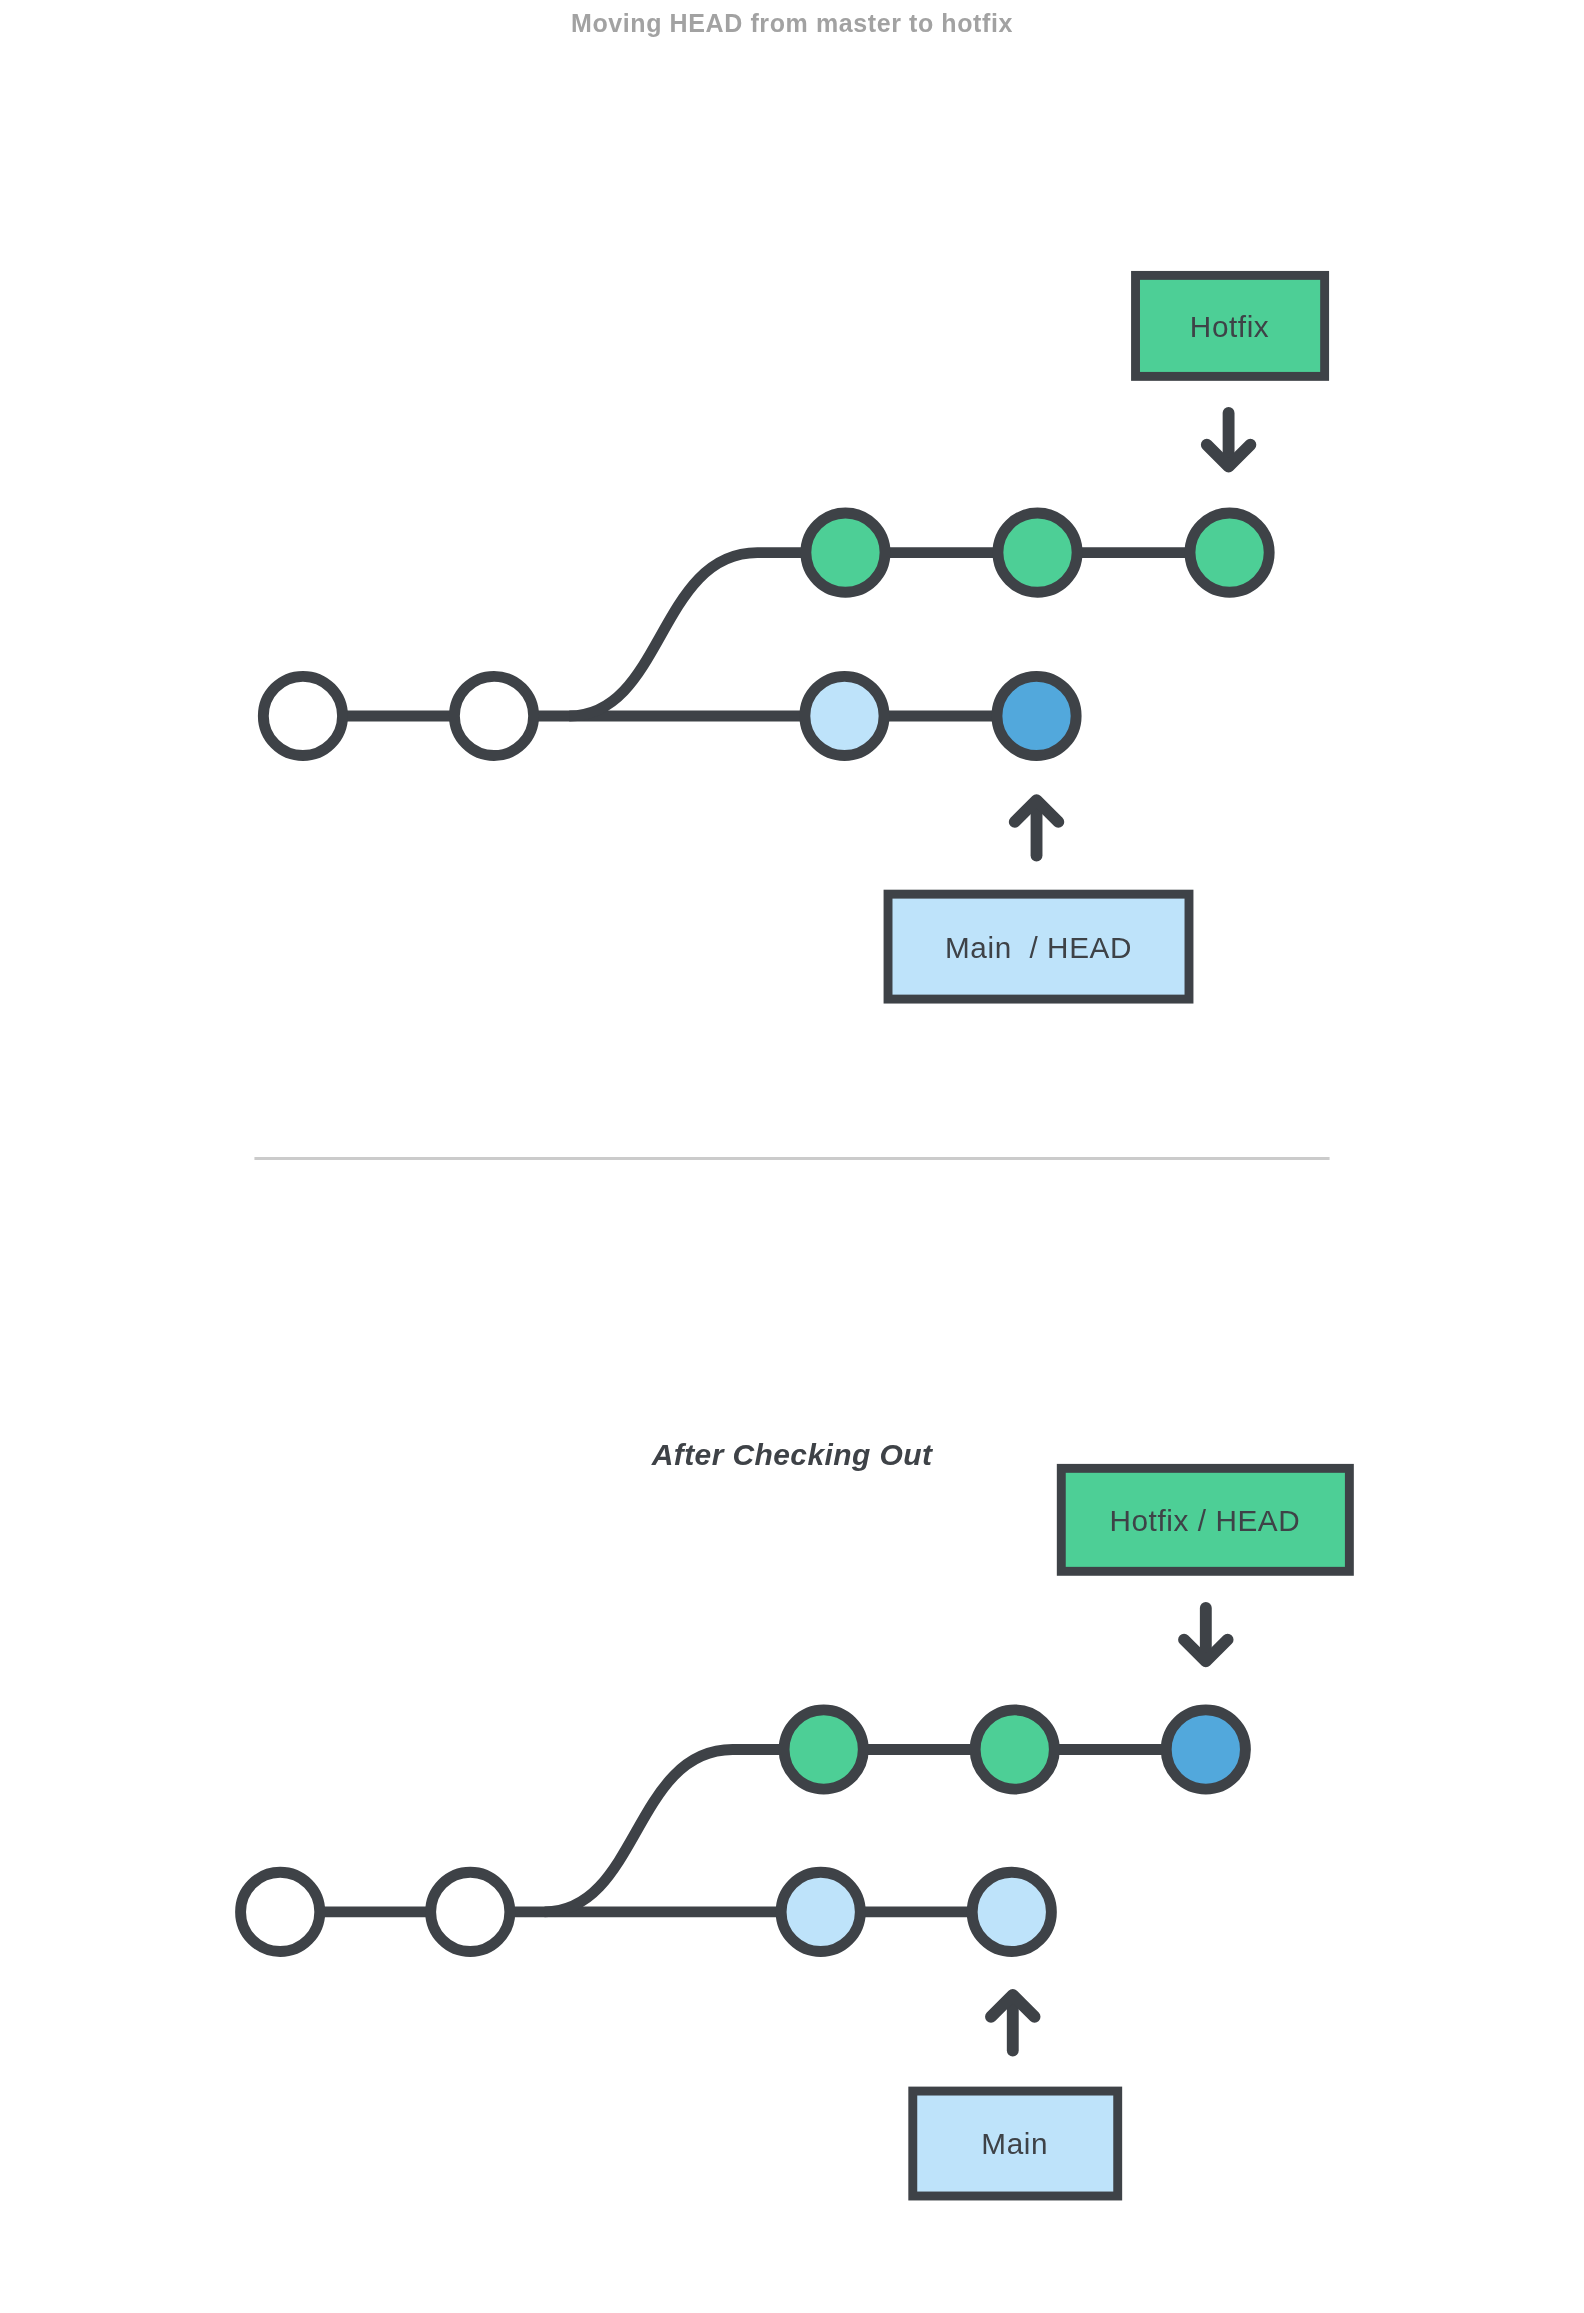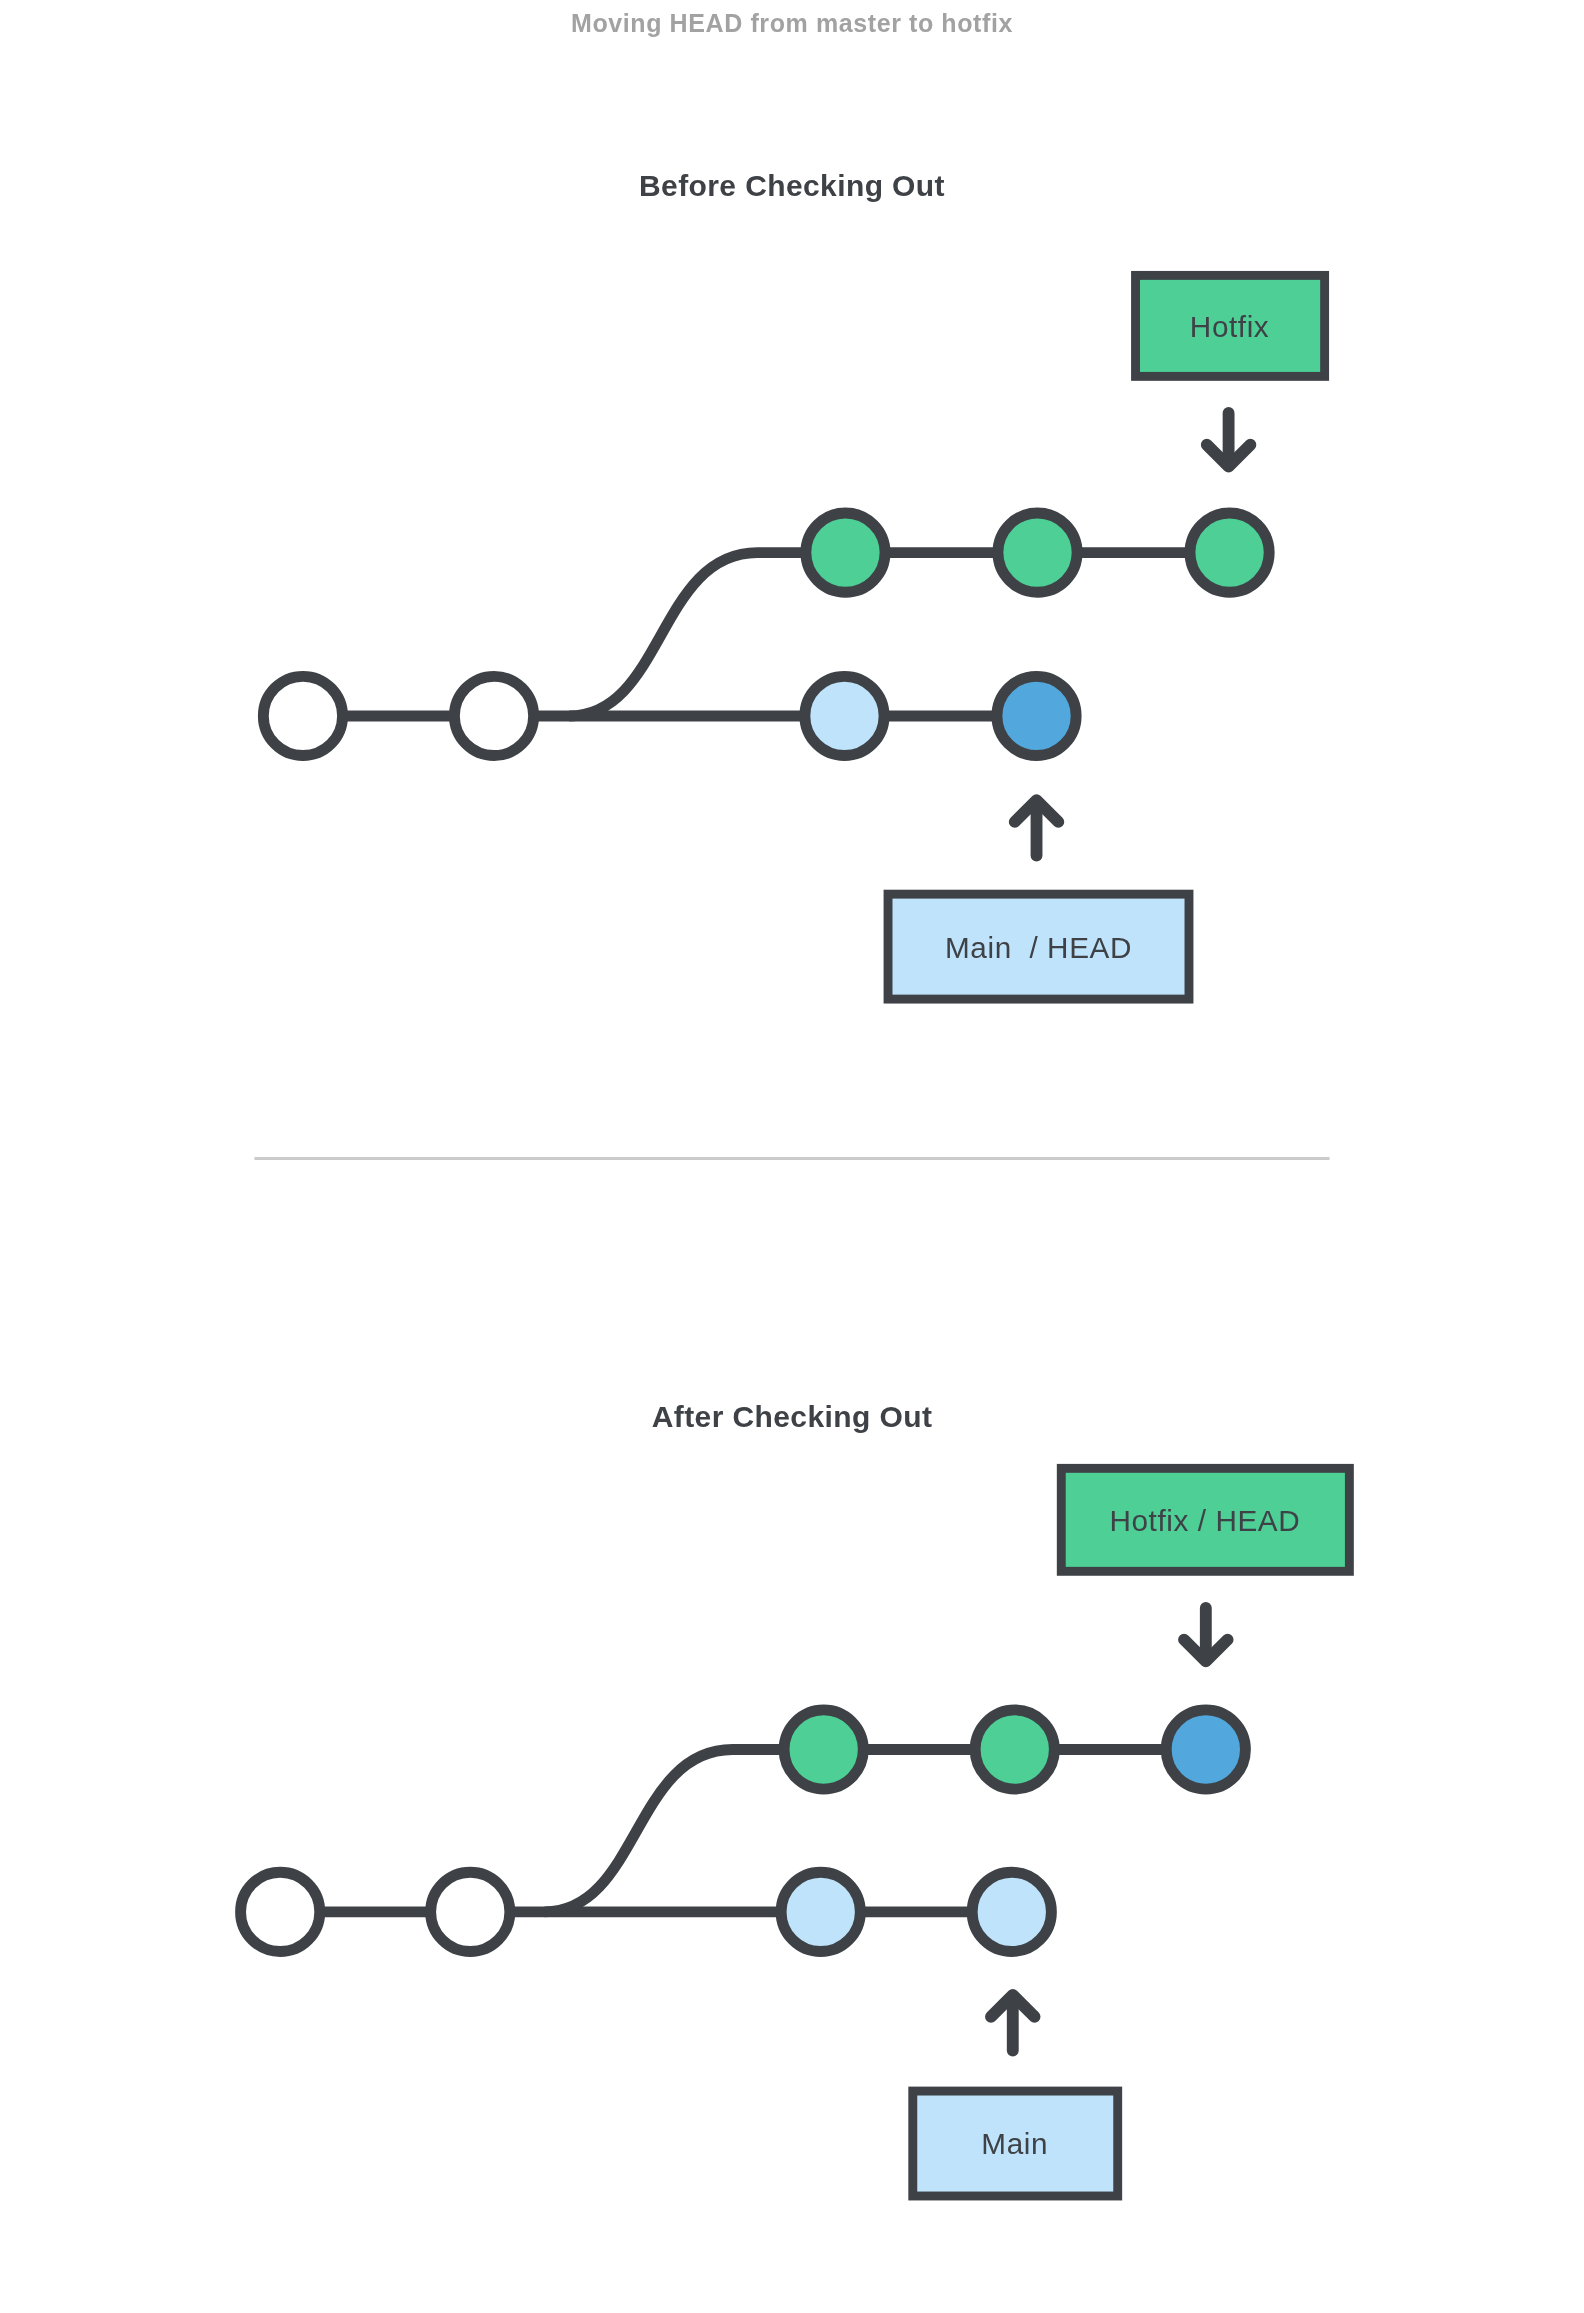--- a/index.html
+++ b/index.html
@@ -18,41 +18,40 @@
     color:#A2A2A2;
   }
   .section-heading{
     position:absolute;left:0;width:1584px;
     text-align:center;
     font-size:30px;line-height:36px;font-weight:700;
     letter-spacing:0.4px;
     color:#3E4247;
   }
   .heading-before{top:168px;}
-  .heading-after{top:1399px;}
+  .heading-after{top:1437px;font-style:italic;}
   svg.diagram-layer{position:absolute;top:0;left:0;}
   .branch-line{stroke:#3E4247;stroke-width:11;fill:none;}
   .commit-circle{stroke:#3E4247;stroke-width:11;}
   .label-box{stroke:#3E4247;stroke-width:9;}
   .arrow{stroke:#3E4247;stroke-width:12;fill:none;stroke-linecap:round;stroke-linejoin:round;}
   .box-label{
     font-family:"Liberation Sans", sans-serif;
     font-size:30px;font-weight:500;letter-spacing:0.6px;
     fill:#3E4247;text-anchor:middle;white-space:pre;
   }
   .divider{stroke:#CBCBCB;stroke-width:3;}
 </style>
 </head>
 <body>
 
 <div class="canvas">
 
   <div class="page-title">Moving HEAD from master to hotfix</div>
 
-  <div class="section-heading heading-before">Before Checking Out</div>
   <div class="section-heading heading-after">After Checking Out</div>
 
   <svg class="diagram-layer" width="1584" height="2314" viewBox="0 0 1600 2337" xmlns="http://www.w3.org/2000/svg">
 
     <g>
 
       <path class="branch-line" d="M306 723 H1047"></path>
       <path class="branch-line" d="M575 723 C 670 723, 665 558, 765 558 L1242 558"></path>
 
       <circle class="commit-circle" cx="306" cy="723" r="40" fill="#FFFFFF"></circle>

